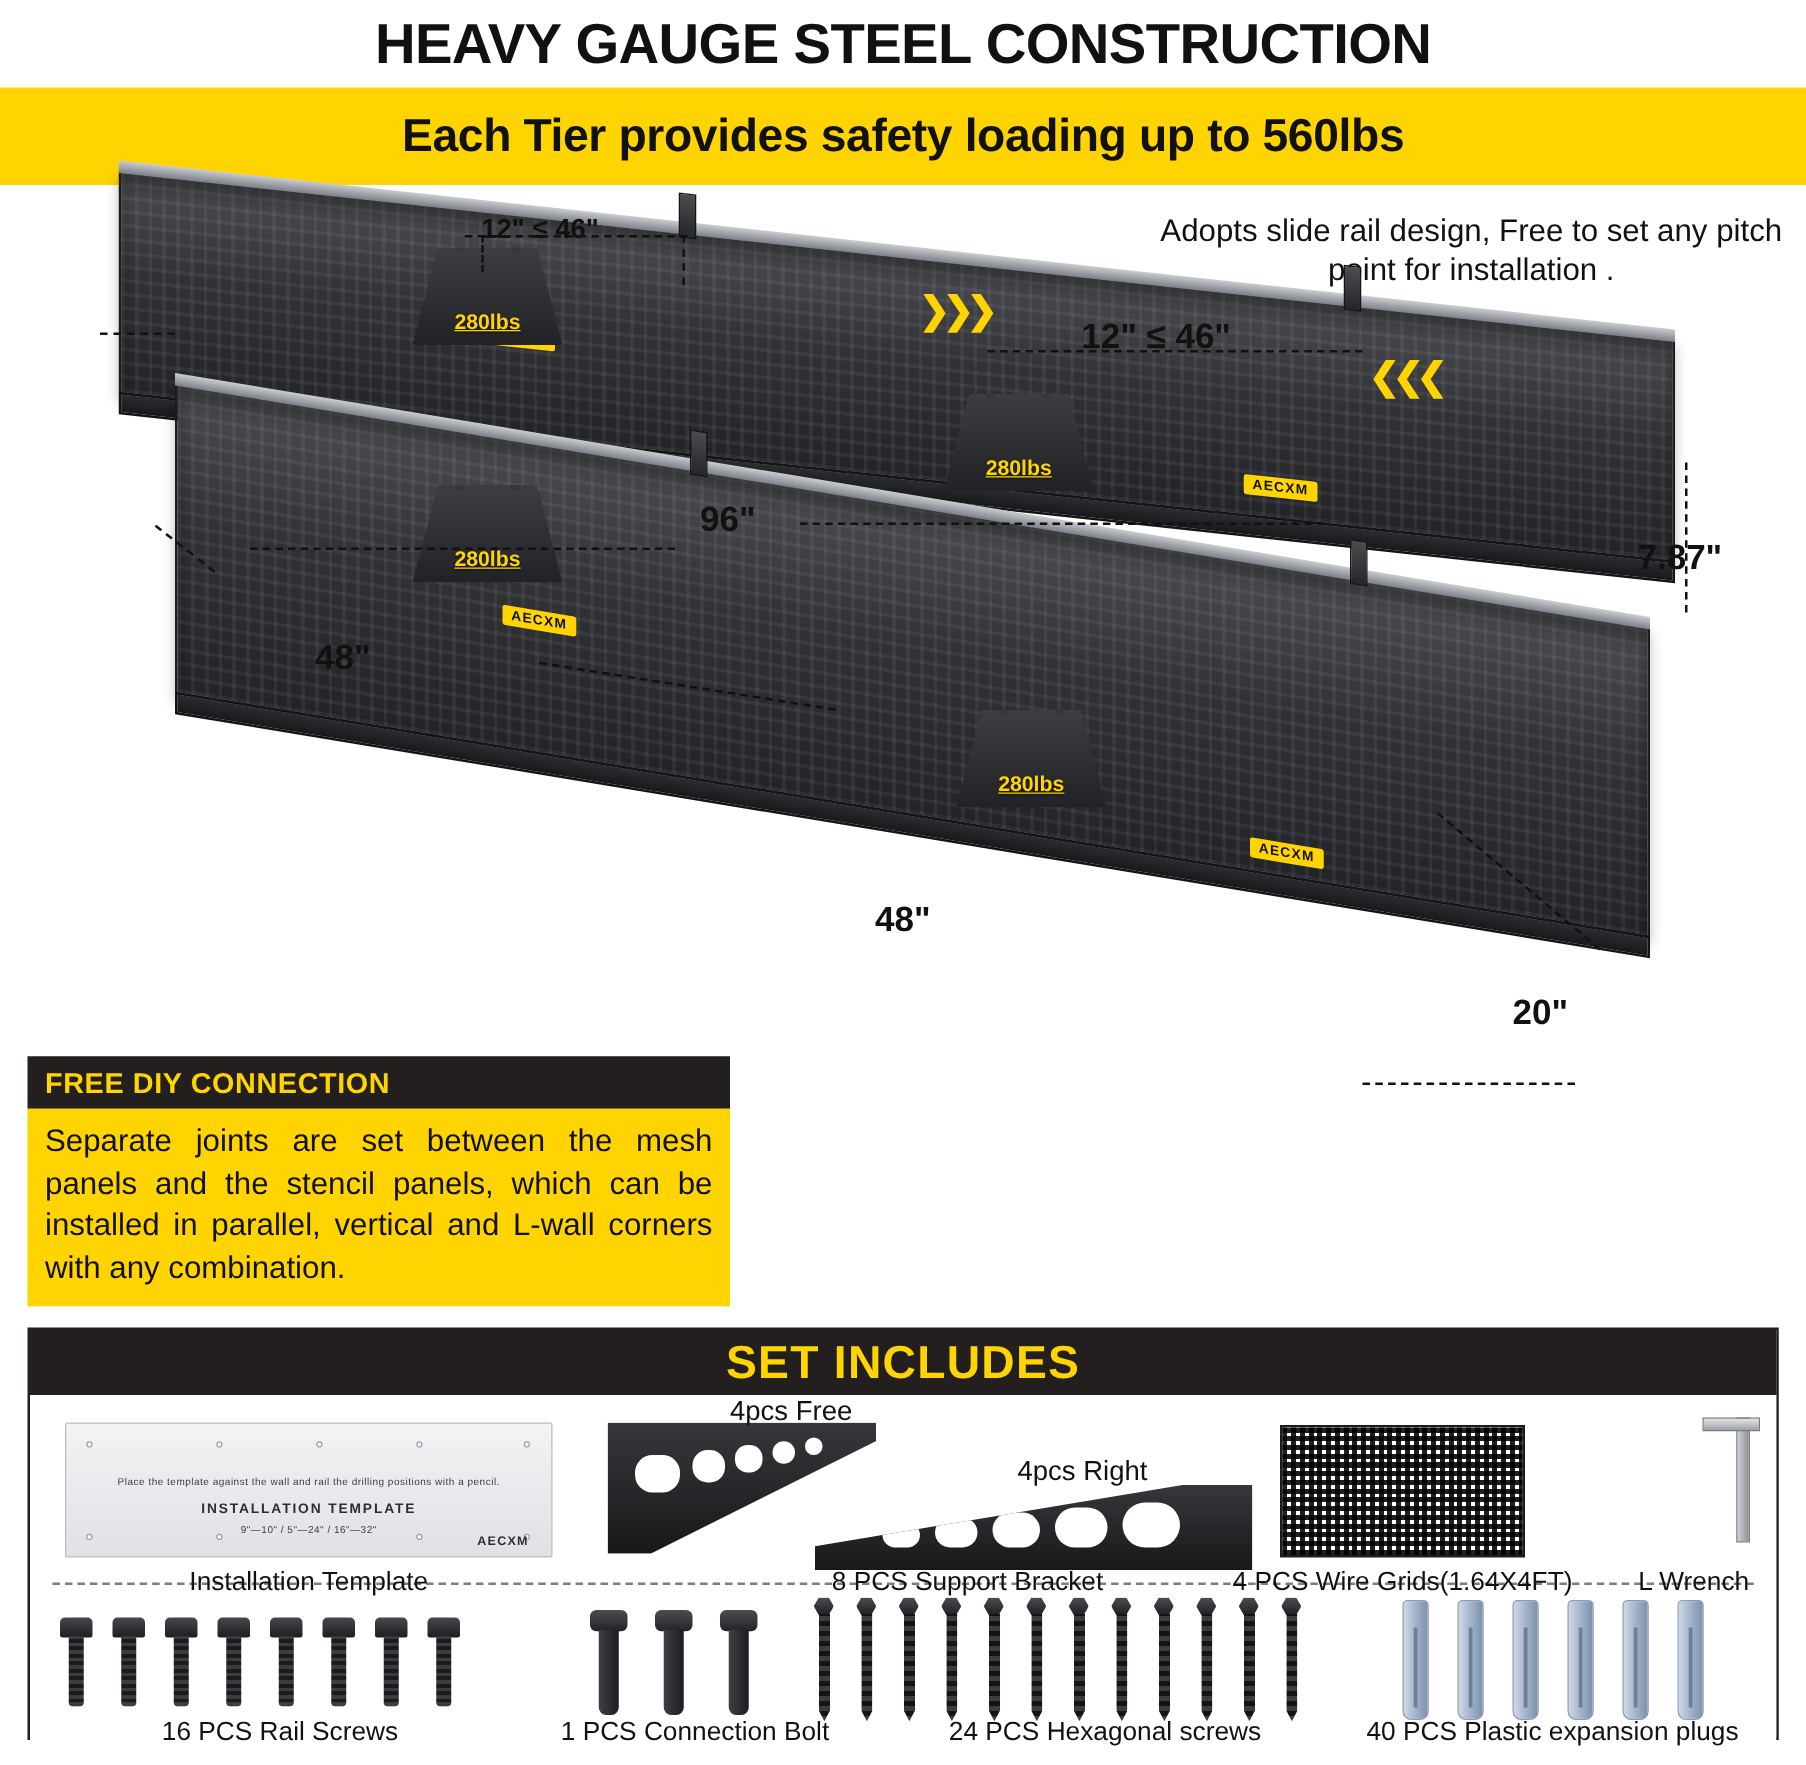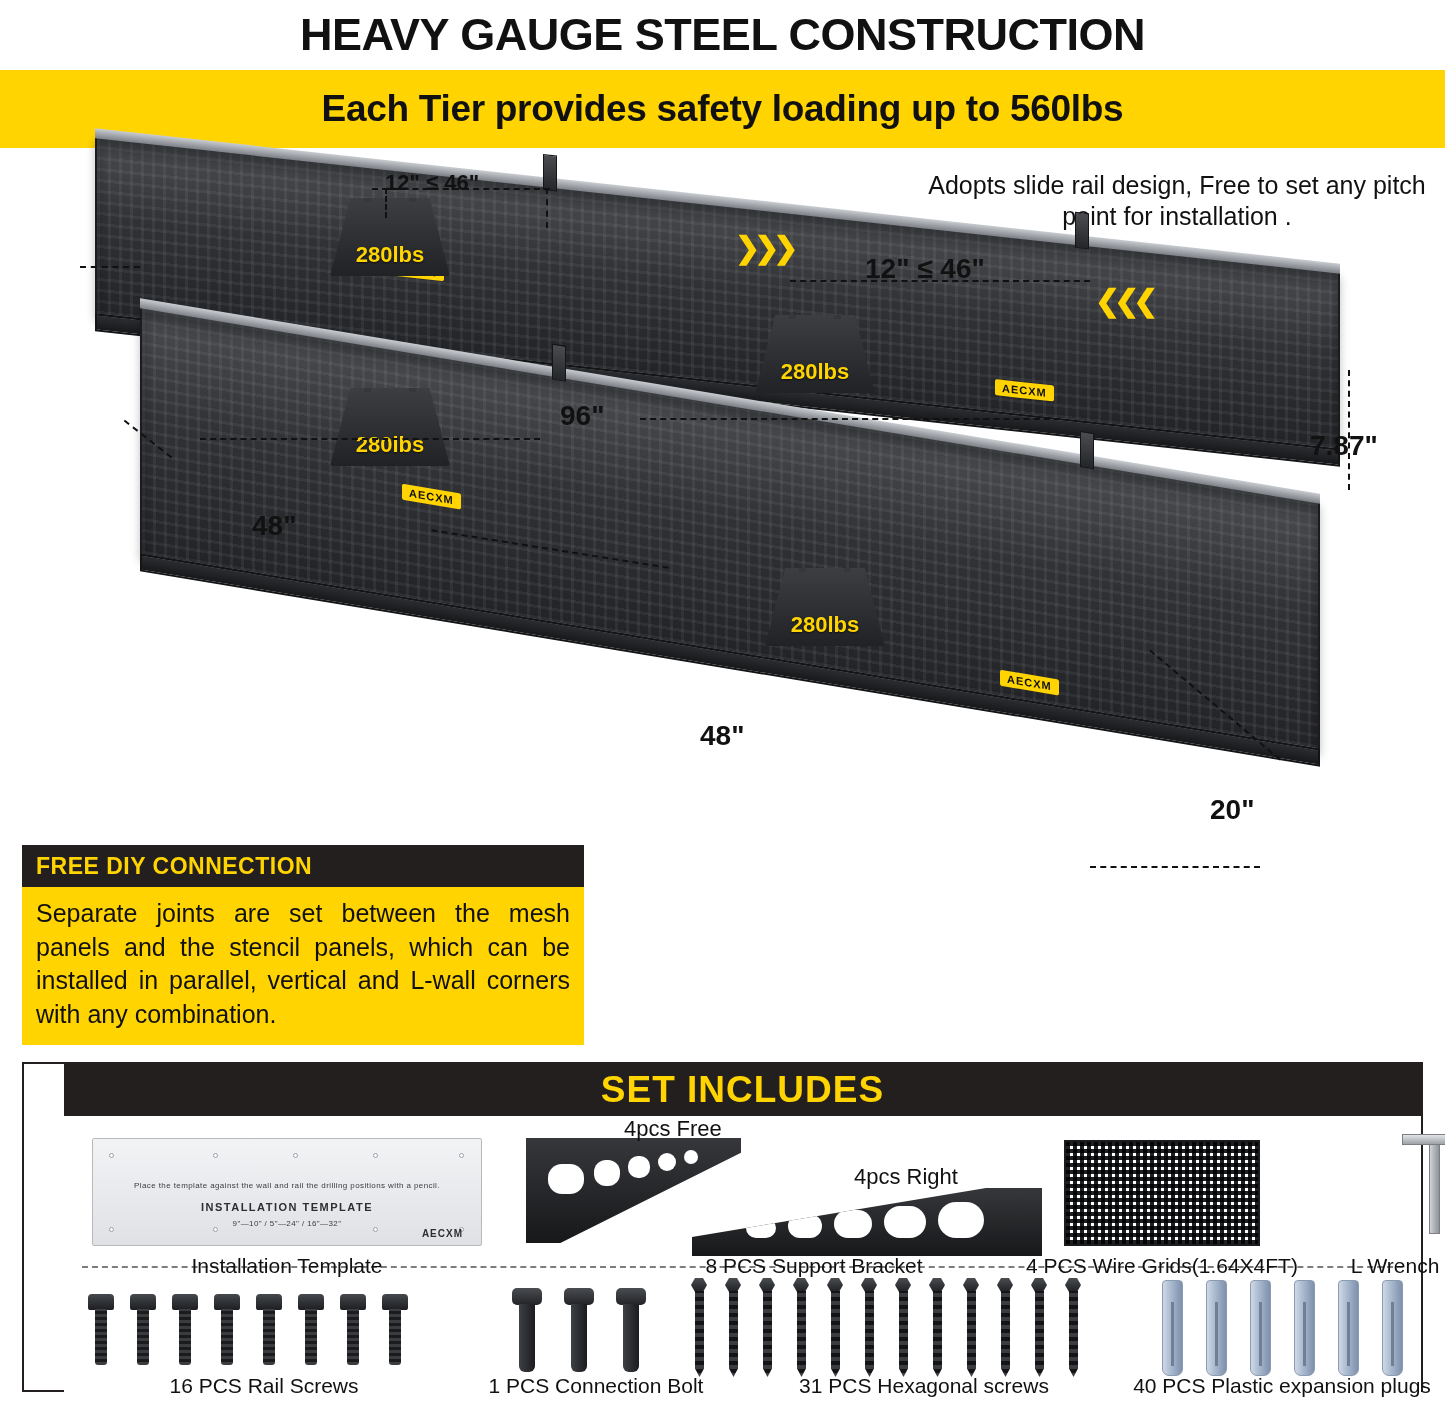--- a/index.html
+++ b/index.html
@@ -77,22 +77,23 @@
 
   
   .weight {
     position:absolute; width:120px; height:78px;
     background:linear-gradient(180deg,#3c3e42,#202225);
     clip-path: polygon(17% 0, 83% 0, 100% 100%, 0% 100%);
     display:flex; align-items:flex-end; justify-content:center;
     border-radius:3px;
   }
   .weight .lbl {
-    color:#ffd400; font-size:22px; font-weight:bold; padding-bottom:8px;
+    color:#ffd400; font-size:17px; font-weight:bold; padding-bottom:8px;
     text-shadow:0 1px 2px rgba(0,0,0,.6);
+    text-decoration:underline;
   }
   .weight .handle {
     position:absolute; top:-26px; left:50%; transform:translateX(-50%);
     width:52px; height:30px;
     border:7px solid #35373b; border-bottom:none;
     border-radius:26px 26px 0 0;
   }
 
   
   .bracket {
@@ -127,21 +128,20 @@
   .diy-body {
     background:#ffd400; color:#111; padding:10px 14px 12px 14px;
     font-size:25px; line-height:1.34; text-align:justify; font-weight:500;
     height:158px;
   }
 
   
   .set-wrap {
     position:absolute; left:22px; top:1062px; width:1401px; height:330px;
     border:2px solid #231f1e;
-    padding-left:40px;
   }
   .set-head {
     height:52px; background:#231f1e; color:#ffd400;
     display:flex; align-items:center; justify-content:center;
     font-size:37px; font-weight:bold; letter-spacing:1px;
   }
   .set-body { position:relative; height:276px; background:#fff; }
   .divider {
     position:absolute; left:18px; right:18px; top:150px;
     border-top:2px dashed #7d7d7d;
@@ -487,21 +487,21 @@
         <div class="tip"></div>
       </div>
     <div class="hexscrew" style="left:966px; top:162px;">
         <div class="hx"></div>
         <div class="tip"></div>
       </div>
     <div class="hexscrew" style="left:1000px; top:162px;">
         <div class="hx"></div>
         <div class="tip"></div>
       </div>
-    <div class="cap" style="left:700px; top:258px; width:320px;">31 PCS Hexagonal screws</div>
+    <div class="cap" style="left:700px; top:258px; width:320px;">24 PCS Hexagonal screws</div>
 
     <div class="plug" style="left:1098px; top:164px;">
         <div class="body"></div>
         <div class="slit"></div>
       </div>
     <div class="plug" style="left:1142px; top:164px;">
         <div class="body"></div>
         <div class="slit"></div>
       </div>
     <div class="plug" style="left:1186px; top:164px;">

